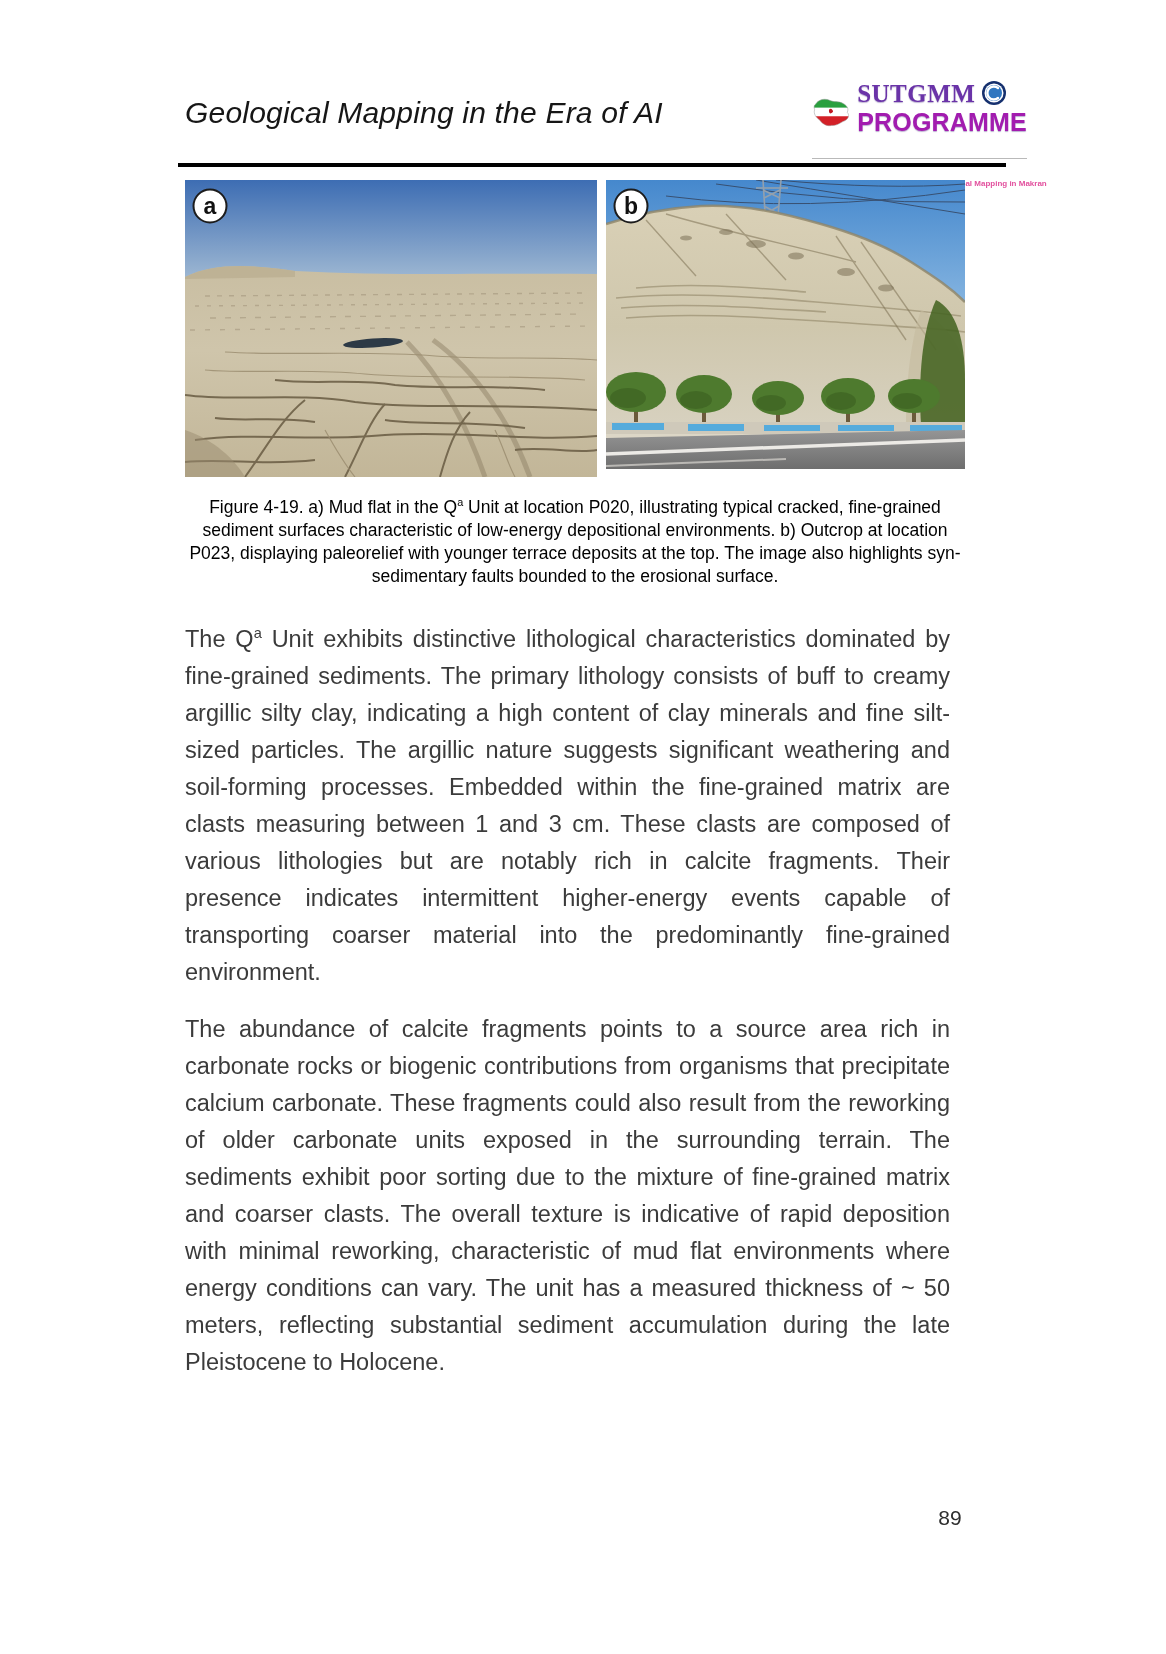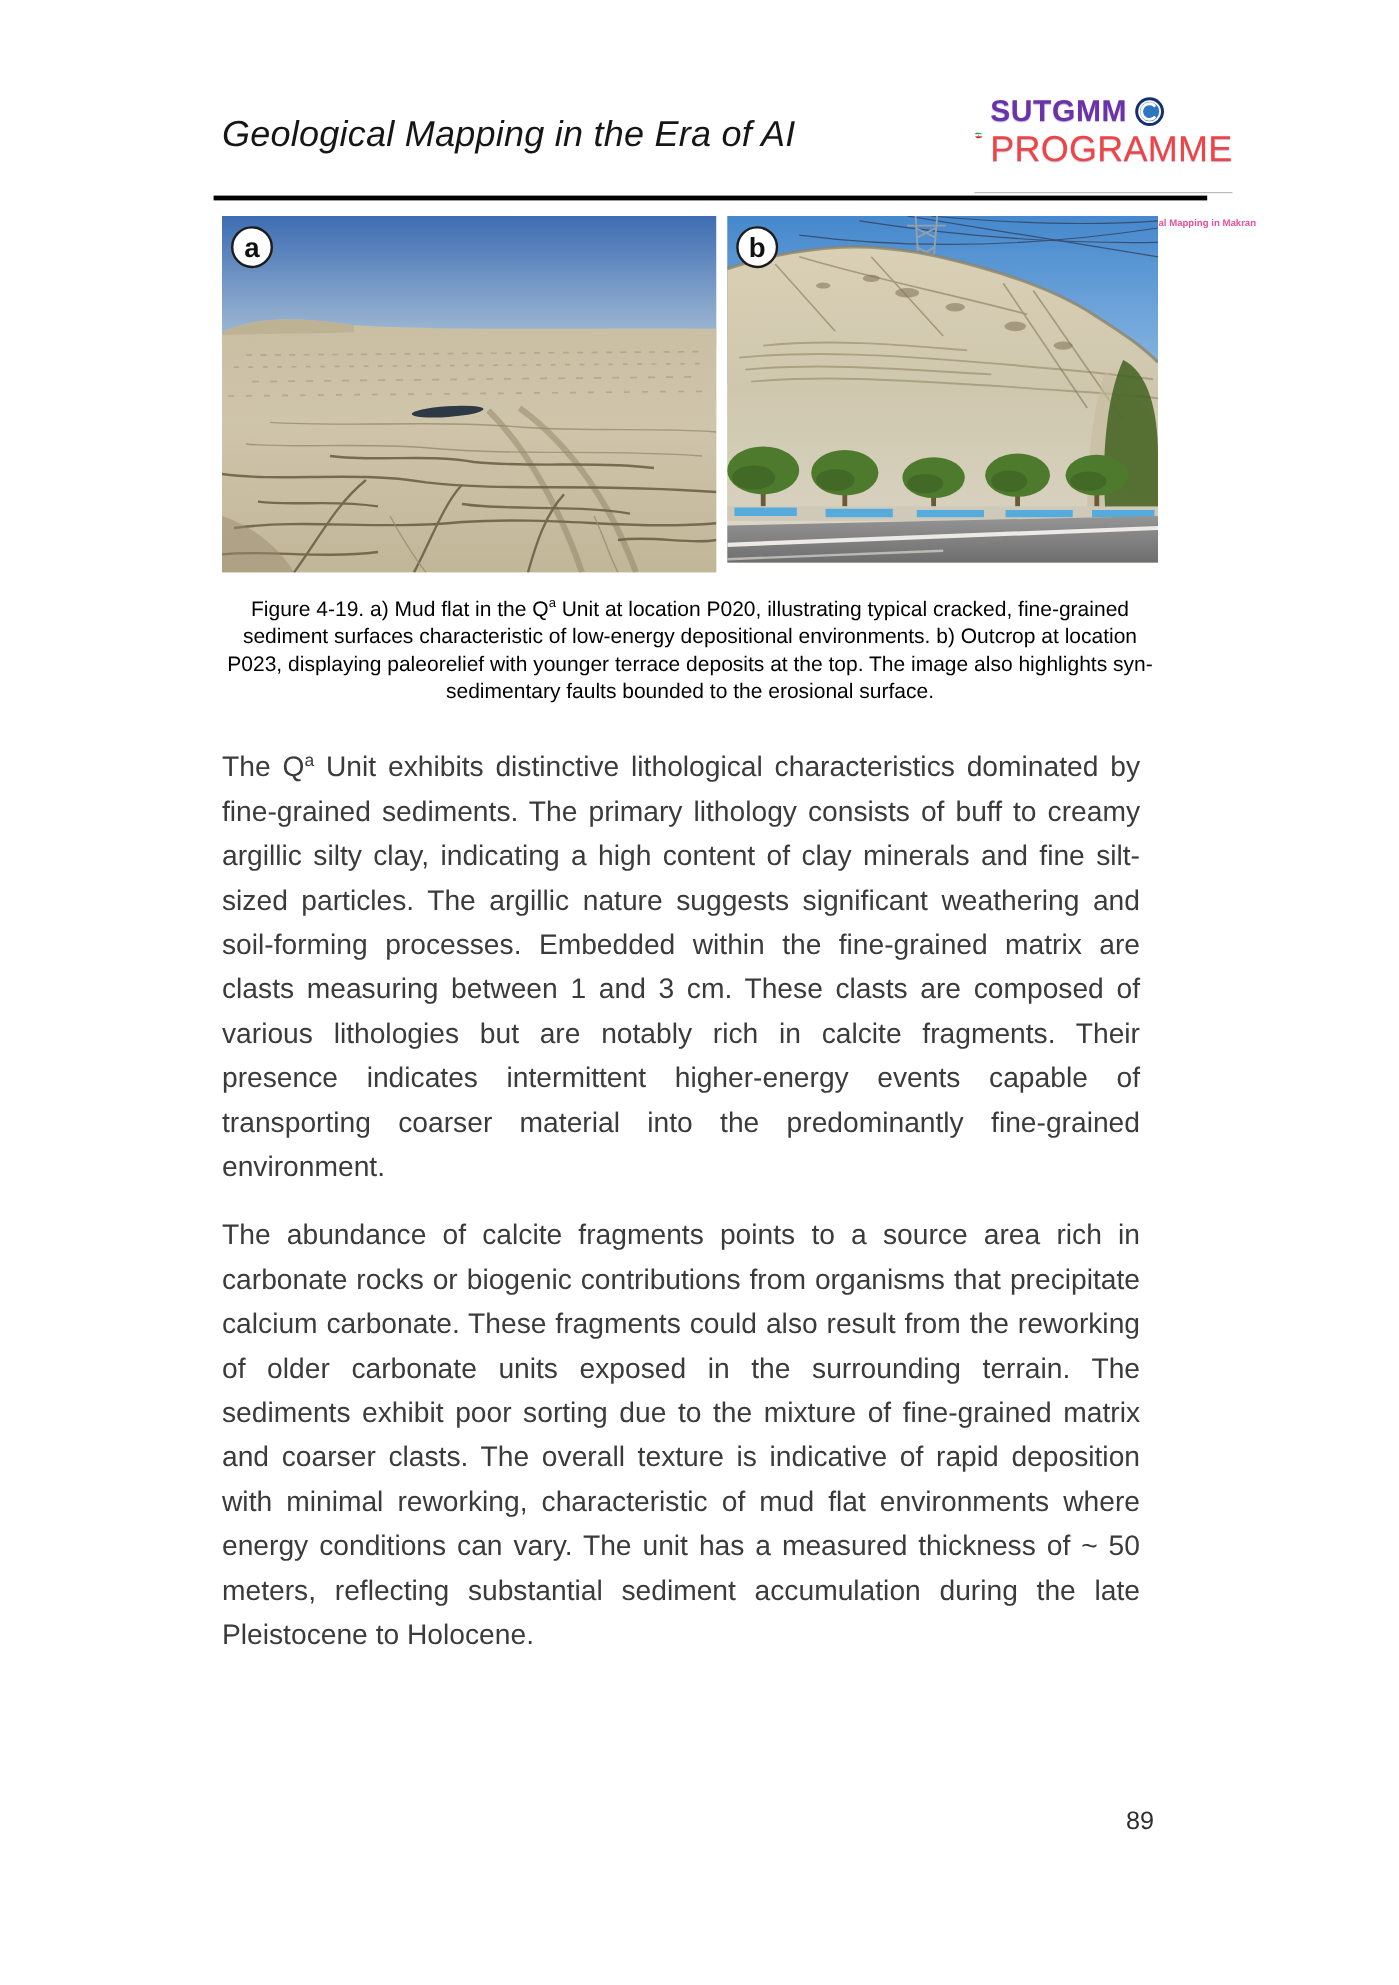--- a/index.html
+++ b/index.html
@@ -13,26 +13,26 @@
   }
   .logo{
     position:absolute;left:812px;top:80px;width:215px;
   }
   .logo-row{display:flex;align-items:flex-start;gap:6px;}
   .logo-map{width:56px;height:50px;margin-top:8px;}
   .logo-textcol{display:flex;flex-direction:column;line-height:1;}
   .logo-line1{display:flex;align-items:center;gap:6px;}
   .logo-name{
     font-size:25px;font-weight:bold;letter-spacing:.5px;
-    color:#6a33a8;text-shadow:0 1px 1px rgba(60,30,120,.35);
+    color:#6a33a8;text-shadow:0 1px 1px rgba(60,30,120,.35);font-family:Liberation Serif, serif;
   }
   .logo-globe{width:26px;height:26px;}
   .logo-name2{
-    font-size:30px;font-weight:normal;letter-spacing:.2px;margin-top:4px;
-    color:#ef4444;text-shadow:0 1px 1px rgba(60,30,120,.35);
+    font-size:25px;font-weight:bold;letter-spacing:.2px;margin-top:4px;
+    color:#a21caf;text-shadow:0 1px 1px rgba(60,30,120,.35);
   }
   .logo-tagline{
     margin-top:20px;border-top:1px solid #b9b9b9;padding-top:20px;
     font-size:8px;font-weight:bold;color:#e2519e;white-space:nowrap;
   }
   .rule{
     position:absolute;left:178px;top:163px;width:828px;height:4px;background:#000;
   }
   .figure-row{
     position:absolute;left:185px;top:180px;width:780px;

